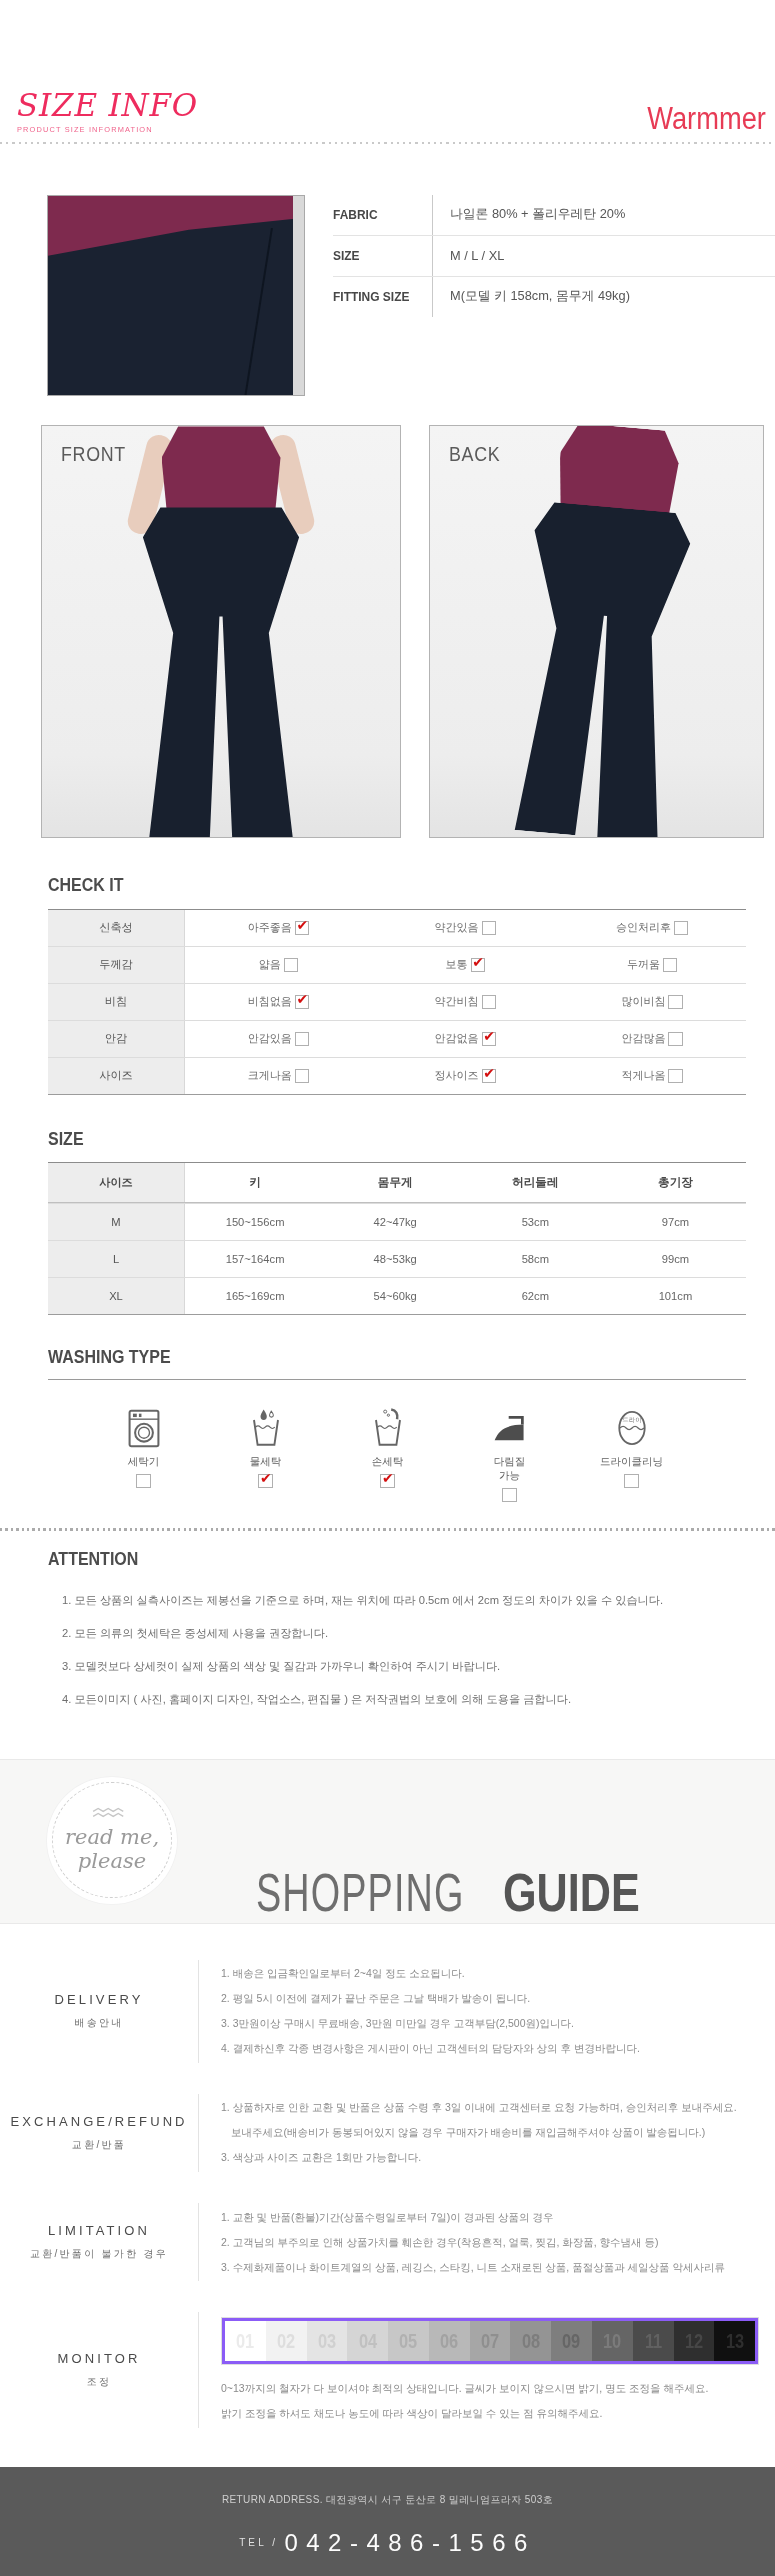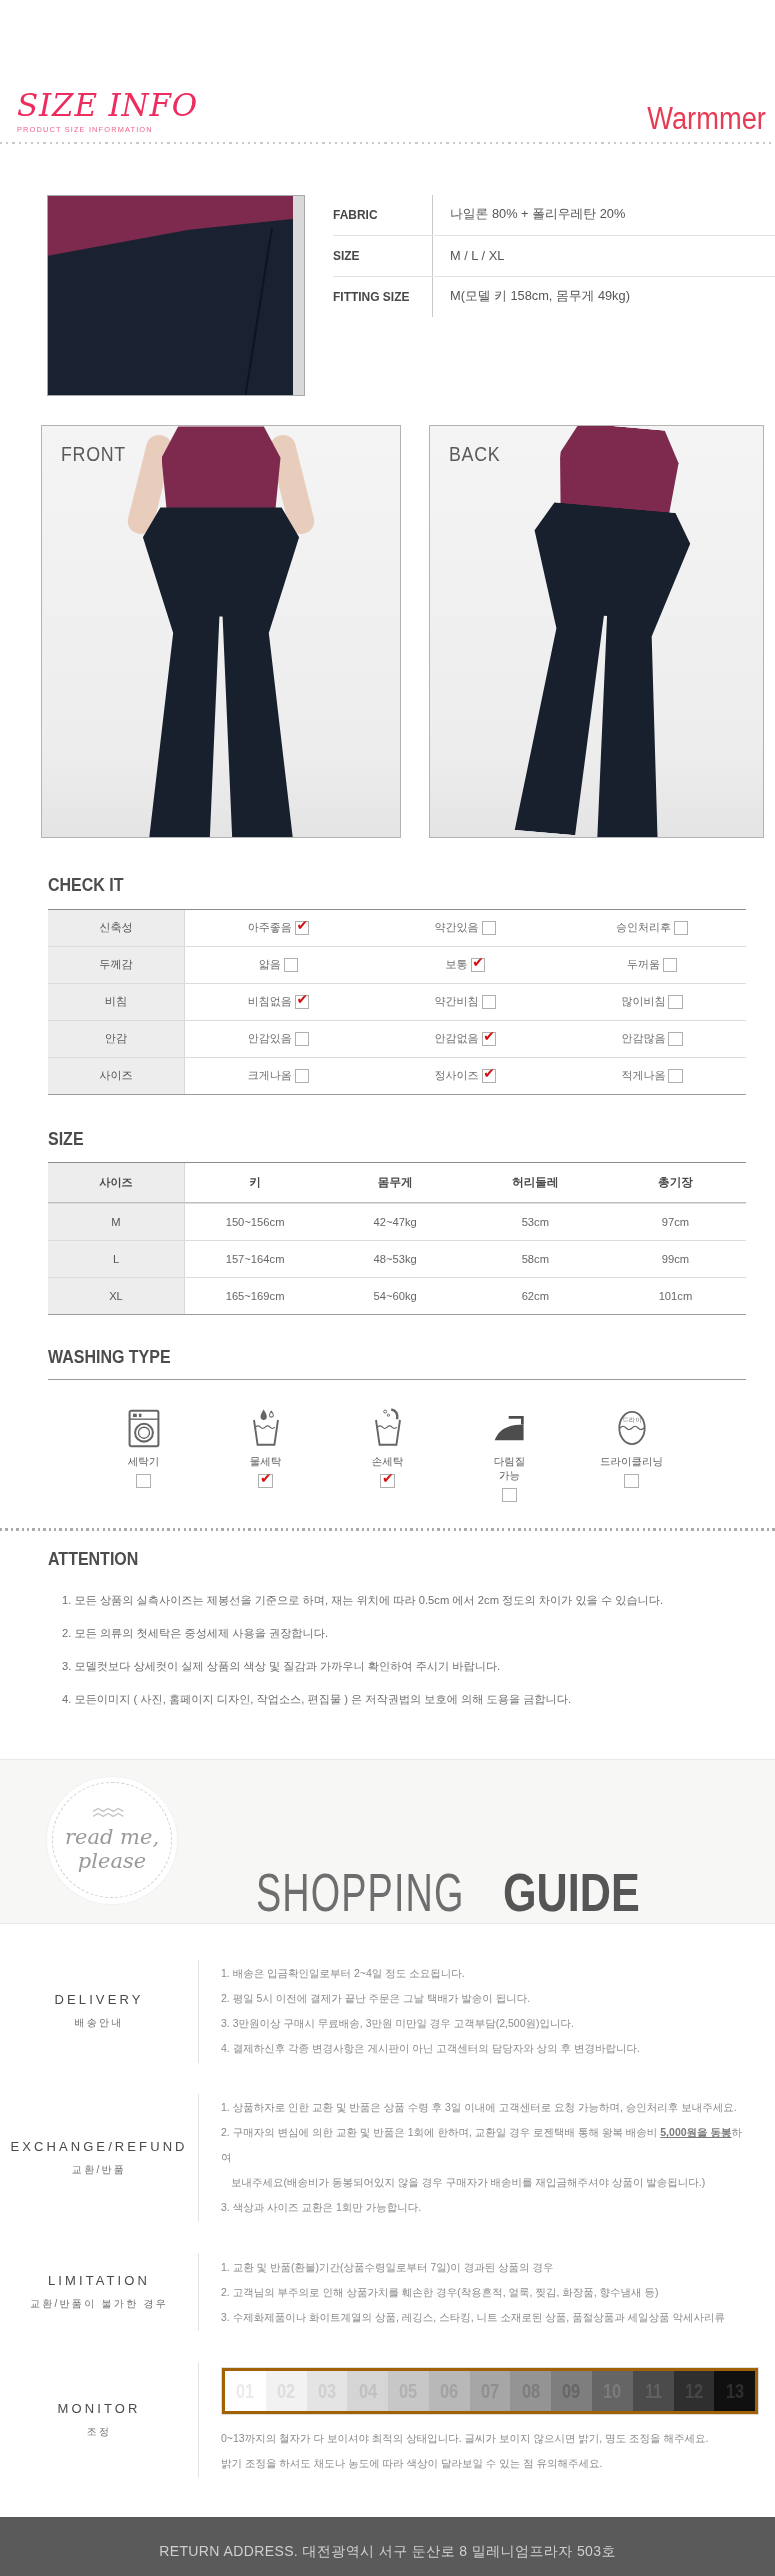--- a/index.html
+++ b/index.html
@@ -106,35 +106,35 @@
   .guide + .guide{margin-top:31px;}
   .g-left{width:198px;flex:none;border-right:0.8px solid #e3e3e3;display:flex;flex-direction:column;
           justify-content:center;align-items:center;padding:7.8px 0;}
   .g-en{font-size:13px;letter-spacing:3.1px;color:#4a4a4a;white-space:nowrap;}
   .g-ko{font-size:10px;letter-spacing:2.3px;color:#6e6e6e;margin-top:9.3px;white-space:nowrap;}
   .g-body{flex:1;padding:1.6px 23px 1.6px 22px;font-size:10.5px;color:#8a8a8a;line-height:25px;}
   .g-em{font-weight:700;text-decoration:underline;color:#7a7a7a;}
   .g-indent{padding-left:10px;}
 
   
-  .mstrip{width:530px;border:0.8px solid #dedede;background:#a16207;padding:3.1px;display:flex;margin:3.1px 0 11px 0;align-items:flex-end;}
+  .mstrip{width:530px;border:0.8px solid #dedede;background:#8b5cf6;padding:3.1px;display:flex;margin:3.1px 0 11px 0;align-items:flex-end;}
   .mc{width:41px;height:40px;display:flex;align-items:center;justify-content:center;
       font-size:20px;font-weight:700;}
   .mc span{transform:scaleX(.82);}
   .mc1{background:#ffffff;color:#ebebeb;}  .mc2{background:#f2f2f2;color:#dedede;}
   .mc3{background:#e4e4e4;color:#d0d0d0;}  .mc4{background:#d5d5d5;color:#c0c0c0;}
   .mc5{background:#c7c7c7;color:#b1b1b1;}  .mc6{background:#b8b8b8;color:#a2a2a2;}
   .mc7{background:#a6a6a6;color:#8f8f8f;}  .mc8{background:#949494;color:#7d7d7d;}
   .mc9{background:#7e7e7e;color:#666666;}  .mc10{background:#656565;color:#7b7b7b;}
   .mc11{background:#4b4b4b;color:#616161;} .mc12{background:#2f2f2f;color:#474747;}
   .mc13{background:#101010;color:#2e2e2e;}
 
   
   .footer{margin-top:39px;background:#5a5a5a;height:170px;text-align:center;padding-top:0.8px;}
-  .f-addr{margin-top:25px;font-size:14px;color:#cfcfcf;letter-spacing:0.4px;}
+  .f-addr{margin-top:25px;font-size:10px;color:#cfcfcf;letter-spacing:0.4px;}
   .f-tel{margin-top:22px;color:#fff;display:flex;align-items:center;justify-content:center;}
   .f-tel-label{font-size:10px;letter-spacing:3.1px;color:#e2e2e2;margin-right:6.2px;}
   .f-tel-num{font-size:24px;letter-spacing:8.5px;color:#fdfdfd;}
 
   svg{display:block;}
 </style>
 </head>
 <body>
 
 <div class="page">
@@ -435,21 +435,20 @@
     </div>
   </div>
 
   <div class="guide">
     <div class="g-left">
       <div class="g-en">EXCHANGE/REFUND</div>
       <div class="g-ko">교환/반품</div>
     </div>
     <div class="g-body">
       <div>1. 상품하자로 인한 교환 및 반품은 상품 수령 후 3일 이내에 고객센터로 요청 가능하며, 승인처리후 보내주세요.</div>
-      <div><span>2. 구매자의 변심에 의한 교환 및 반품은 1회에 한하며, 교환일 경우 로젠택배 통해 왕복 배송비 </span><span class="g-em">5,000원을 동봉</span><span>하여</span></div>
       <div class="g-indent">보내주세요(배송비가 동봉되어있지 않을 경우 구매자가 배송비를 재입금해주셔야 상품이 발송됩니다.)</div>
       <div>3. 색상과 사이즈 교환은 1회만 가능합니다.</div>
     </div>
   </div>
 
   <div class="guide">
     <div class="g-left">
       <div class="g-en">LIMITATION</div>
       <div class="g-ko">교환/반품이 불가한 경우</div>
     </div>

